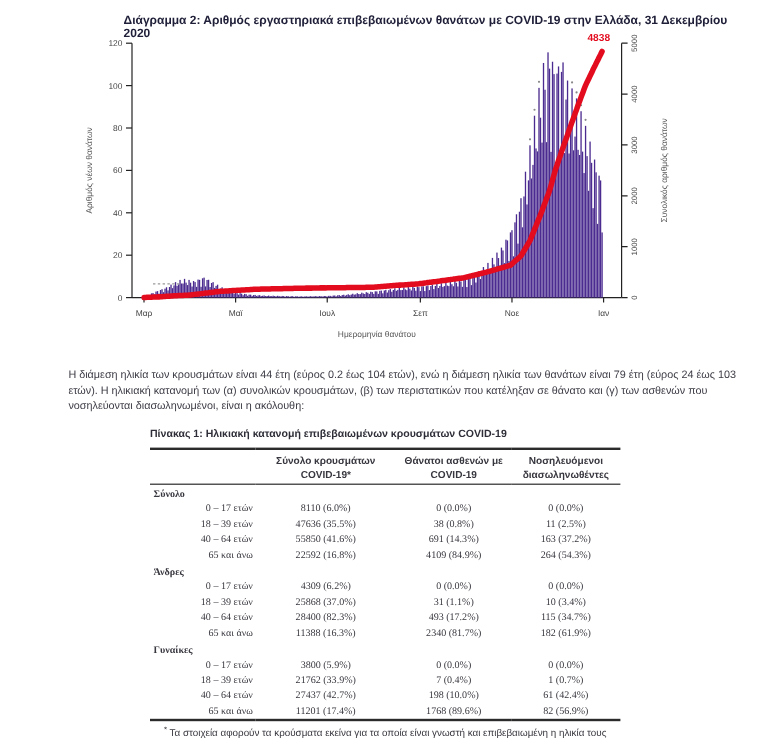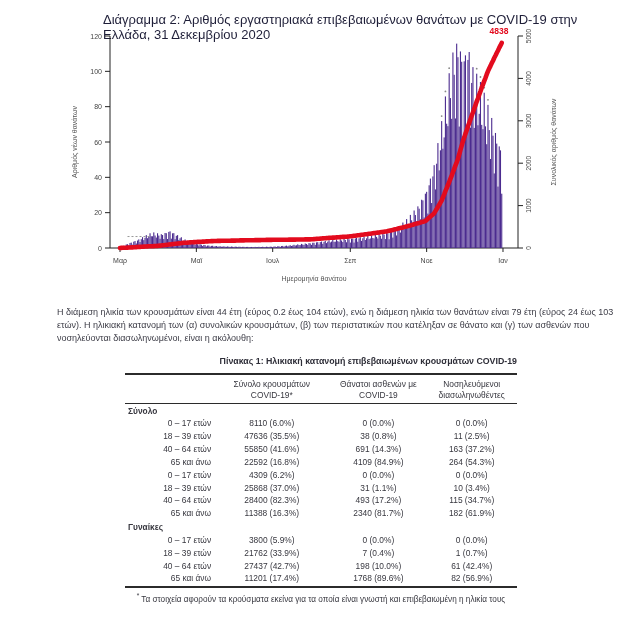--- a/index.html
+++ b/index.html
@@ -1,32 +1,32 @@
 <!DOCTYPE html>
 <html><head>
 <meta charset="utf-8">
 <style>
   html,body{margin:0;padding:0;background:#ffffff;}
   body{width:633px;height:624px;position:relative;overflow:hidden;
        font-family:"Liberation Sans",sans-serif;color:#3c3c46;}
   .doc-title{position:absolute;left:103px;top:12px;width:520px;
-       font-size:13px;font-weight:normal;color:#1e1e38;}
+       font-size:10px;font-weight:bold;color:#1e1e38;}
   #chart-svg{position:absolute;left:0;top:0;}
   .paragraph{position:absolute;left:57px;top:306px;width:573px;
        font-size:9px;line-height:13px;color:#3c3c46;}
   .table-block{position:absolute;left:125px;top:356px;width:392px;}
   .table-title{font-size:8.8px;font-weight:bold;color:#2e2e38;
-       text-align:right;margin-bottom:7px;}
+       text-align:left;margin-bottom:7px;}
   table{width:392px;border-collapse:collapse;
        border-top:2px solid #2b2b2b;border-bottom:2px solid #2b2b2b;
        font-size:8.4px;color:#37373f;}
-  thead th{font-weight:normal;text-align:center;vertical-align:bottom;
+  thead th{font-weight:bold;text-align:center;vertical-align:bottom;
        padding:4px 2px 3px 2px;border-bottom:1.3px solid #2b2b2b;
        white-space:pre-line;line-height:1.25;}
-  tbody td{padding:1.6px 2px;text-align:center;line-height:1.15;}
+  tbody td{padding:1.6px 2px;text-align:center;line-height:1.15;font-family:Liberation Serif, serif;}
   tbody td.rowlabel{text-align:right;padding-left:12px;}
   tbody td.section{font-weight:bold;text-align:left;padding-left:3px;padding-top:2.5px;}
   .footnote{margin-top:4px;font-size:8.2px;color:#37373f;text-align:center;}
   .footnote sup{font-size:6.5px;}
 </style>
 </head>
 <body>
 
 <div class="doc-title">Διάγραμμα 2: Αριθμός εργαστηριακά επιβεβαιωμένων θανάτων με COVID-19 στην Ελλάδα, 31 Δεκεμβρίου 2020</div>
 
@@ -439,20 +439,23 @@
           <td>691 (14.3%)</td>
           <td>163 (37.2%)</td>
         </tr>
         <tr>
           <td class="rowlabel">65 και άνω</td>
           <td>22592 (16.8%)</td>
           <td>4109 (84.9%)</td>
           <td>264 (54.3%)</td>
         </tr>
         <tr>
+          <td colspan="4" class="section">Άνδρες</td>
+        </tr>
+        <tr>
           <td class="rowlabel">0 – 17 ετών</td>
           <td>4309 (6.2%)</td>
           <td>0 (0.0%)</td>
           <td>0 (0.0%)</td>
         </tr>
         <tr>
           <td class="rowlabel">18 – 39 ετών</td>
           <td>25868 (37.0%)</td>
           <td>31 (1.1%)</td>
           <td>10 (3.4%)</td>

